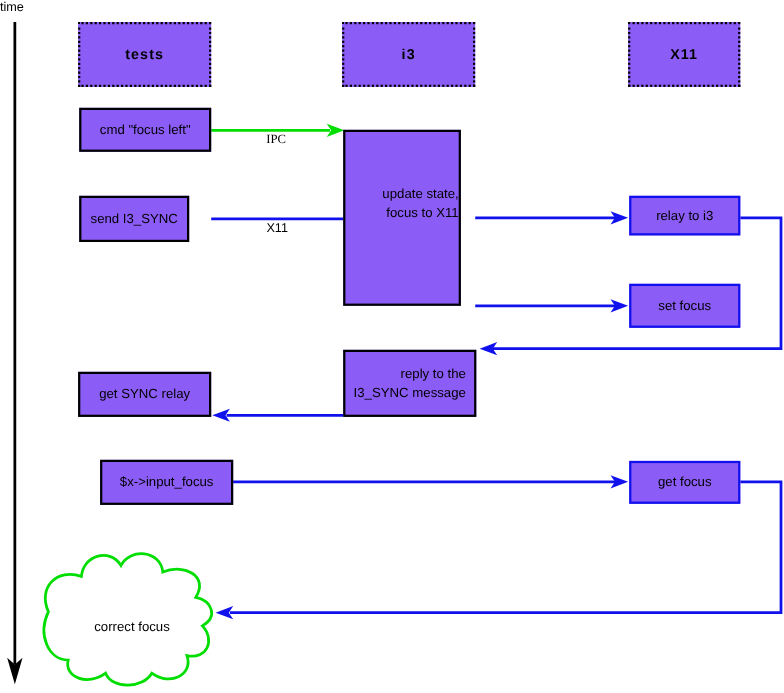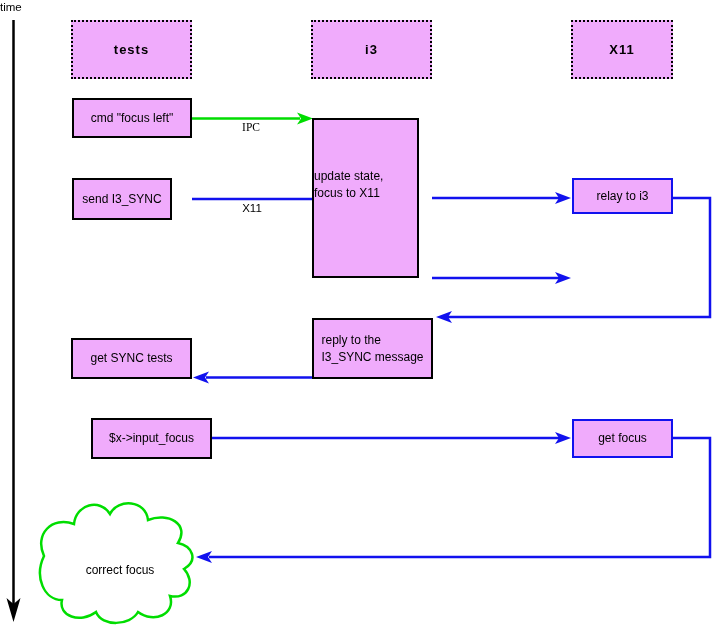--- a/index.html
+++ b/index.html
@@ -12,22 +12,22 @@
     overflow: hidden;
   }
   #wires { position:absolute; left:0; top:0; width:713px; height:630px; }
 
   .box {
     position: absolute;
     box-sizing: border-box;
     display: flex;
     align-items: center;
     justify-content: center;
-    text-align: left;
-    background: #f0abfc;
+    text-align: right;
+    background: #8b5cf6;
     font-size: 12px;
     line-height: 17px;
     white-space: nowrap;
   }
   .lane {
     border: 2px dotted #000;
     font-weight: bold;
     font-size: 13px;
     letter-spacing: 1px;
   }
@@ -144,21 +144,21 @@
     <span>X11</span>
   </div>
 
   <div class="box solid cmd">
     <span>cmd "focus left"</span>
   </div>
   <div class="box solid send">
     <span>send I3_SYNC</span>
   </div>
   <div class="box solid getsync">
-    <span>get SYNC tests</span>
+    <span>get SYNC relay</span>
   </div>
   <div class="box solid inputfocus">
     <span>$x-&gt;input_focus</span>
   </div>
 
   <div class="box solid update">
     <div class="inner">
       <div>update state,</div>
       <div>focus to X11</div>
     </div>
@@ -166,20 +166,23 @@
   <div class="box solid reply">
     <div>
       <div>reply to the</div>
       <div>I3_SYNC message</div>
     </div>
   </div>
 
   <div class="box bluebox relay">
     <span>relay to i3</span>
   </div>
+  <div class="box bluebox setfocus">
+    <span>set focus</span>
+  </div>
   <div class="box bluebox getfocus">
     <span>get focus</span>
   </div>
 
   <div class="edge-label lbl-ipc">IPC</div>
   <div class="edge-label lbl-x11">X11</div>
 
   <div class="cloud-label">correct focus</div>
 
 </div>

